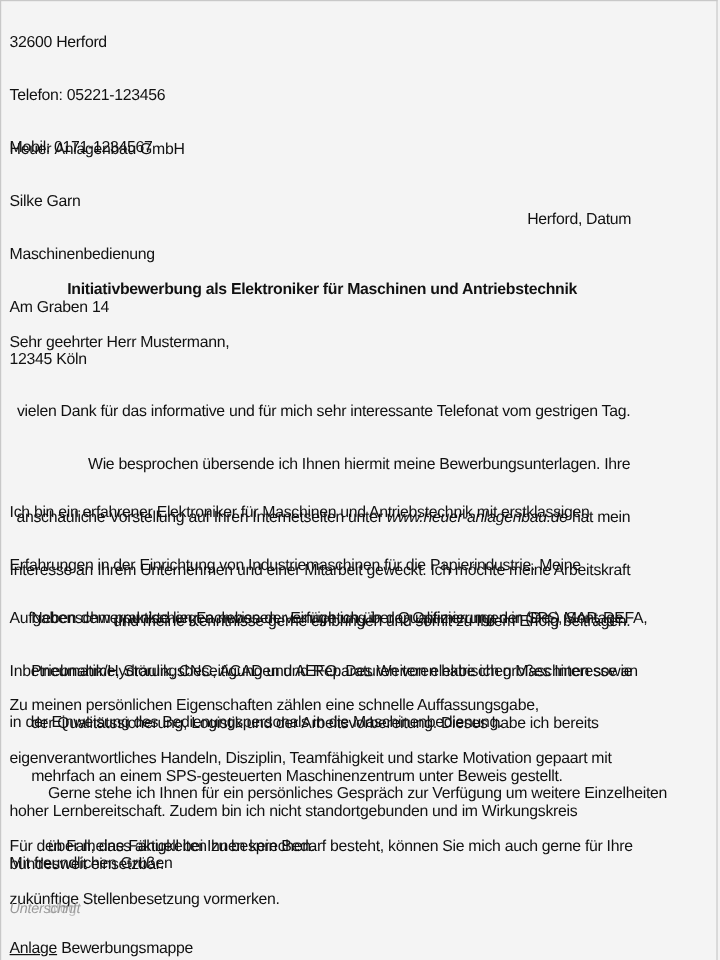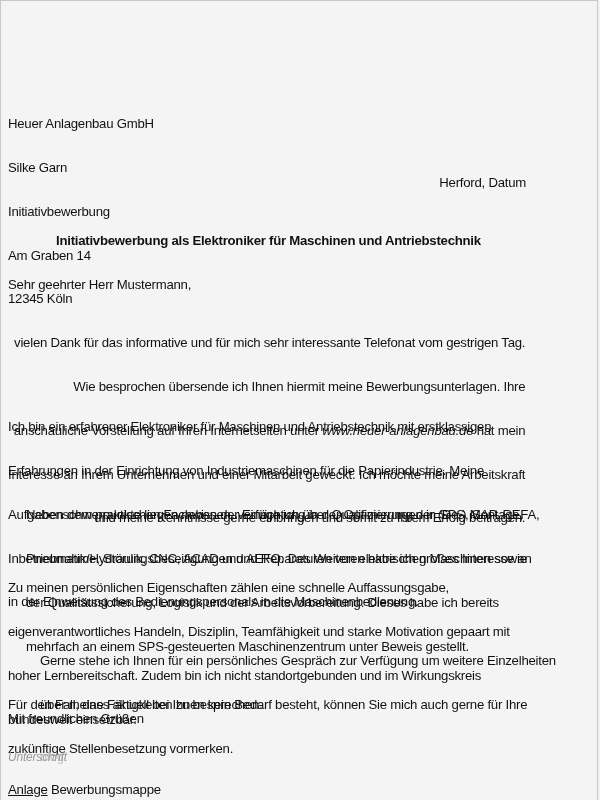--- a/index.html
+++ b/index.html
@@ -39,25 +39,30 @@
     position: absolute; left: 0; top: 0;
     font-size: 12px; font-style: italic; color: #9a9a9a; letter-spacing: -0.2px;
   }
   .anlage-label { text-decoration: underline; }
 </style>
 </head>
 <body>
 
 <div class="page">
 
+  <div class="txt" style="top:-2px;">
+    <span class="line">32600 Herford</span>
+    <span class="line">Telefon: 05221-123456</span>
+    <span class="line">Mobil: 0171-1234567</span>
+  </div>
 
   <div class="txt" style="top:87px;">
     <span class="line">Heuer Anlagenbau GmbH</span>
     <span class="line">Silke Garn</span>
-    <span class="line">Initiativbewerbung</span>
+    <span class="line">Maschinenbedienung</span>
     <span class="line">Am Graben 14</span>
     <span class="line">12345 Köln</span>
   </div>
 
   <div class="txt date" style="top:175px;">Herford, Datum</div>
 
   <div class="txt bold" style="top:233px;padding-left:48px;">Initiativbewerbung als Elektroniker für Maschinen und Antriebstechnik</div>
 
   <div class="txt" style="top:277px;">Sehr geehrter Herr Mustermann,</div>
 

